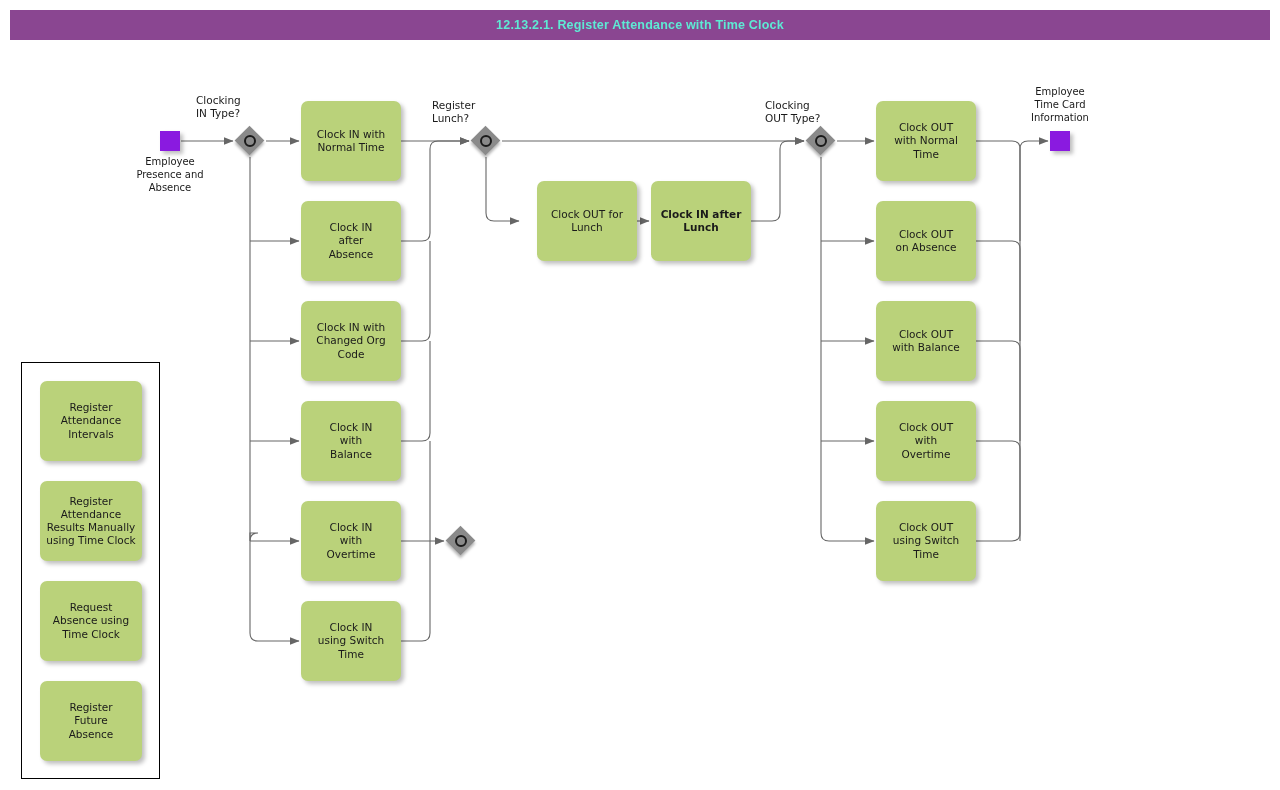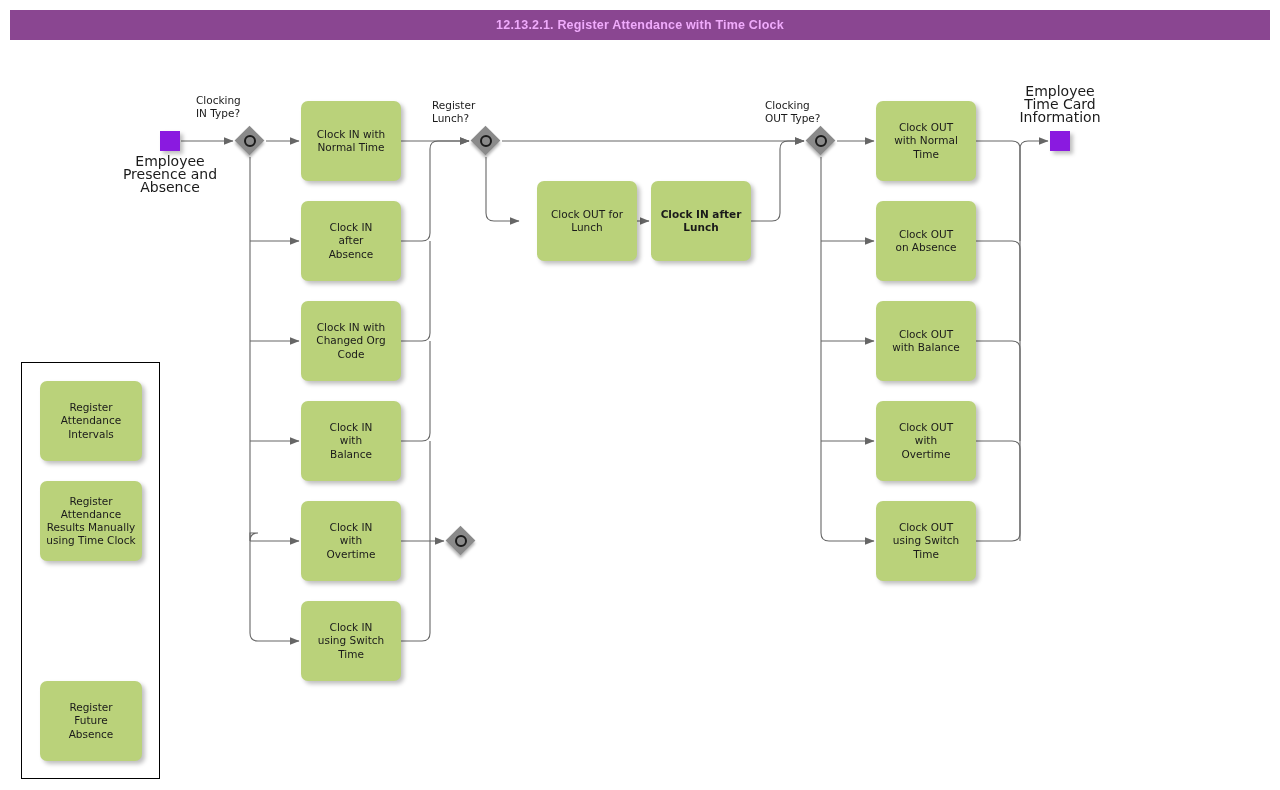--- a/index.html
+++ b/index.html
@@ -16,21 +16,21 @@
     overflow: hidden;
   }
   
   .title-bar {
     position: absolute;
     left: 10px;
     top: 10px;
     width: 1260px;
     height: 30px;
     background: #8a4691;
-    color: #f0abfc;
+    color: #5eead4;
     font-family: "Liberation Sans", sans-serif;
     font-size: 12.5px;
     font-weight: bold;
     display: flex;
     align-items: center;
     justify-content: center;
     letter-spacing: 0.2px;
   }
   
   .task {
@@ -89,21 +89,21 @@
     position: absolute;
     width: 20px;
     height: 20px;
     background: #8a1ae0;
     box-shadow: 3px 3px 4px rgba(0,0,0,0.25);
   }
   .event-label {
     position: absolute;
     text-align: center;
     font-family: "DejaVu Sans", sans-serif;
-    font-size: 14px;
+    font-size: 10px;
     line-height: 13px;
     color: #1a1a1a;
     white-space: pre-line;
   }
   
   .legend-box {
     position: absolute;
     left: 21px;
     top: 362px;
     width: 139px;
@@ -251,17 +251,20 @@
 Time</div>
 
   <div class="legend-box"></div>
   <div class="task" style="left: 40px; top: 381px; width: 102px; height: 80px; white-space: pre-line;">Register
 Attendance
 Intervals</div>
   <div class="task" style="left: 40px; top: 481px; width: 102px; height: 80px; white-space: pre-line;">Register
 Attendance
 Results Manually
 using Time Clock</div>
+  <div class="task" style="left: 40px; top: 581px; width: 102px; height: 80px; white-space: pre-line;">Request
+Absence using
+Time Clock</div>
   <div class="task" style="left: 40px; top: 681px; width: 102px; height: 80px; white-space: pre-line;">Register
 Future
 Absence</div>
 
 </div>
 
 </body></html>

